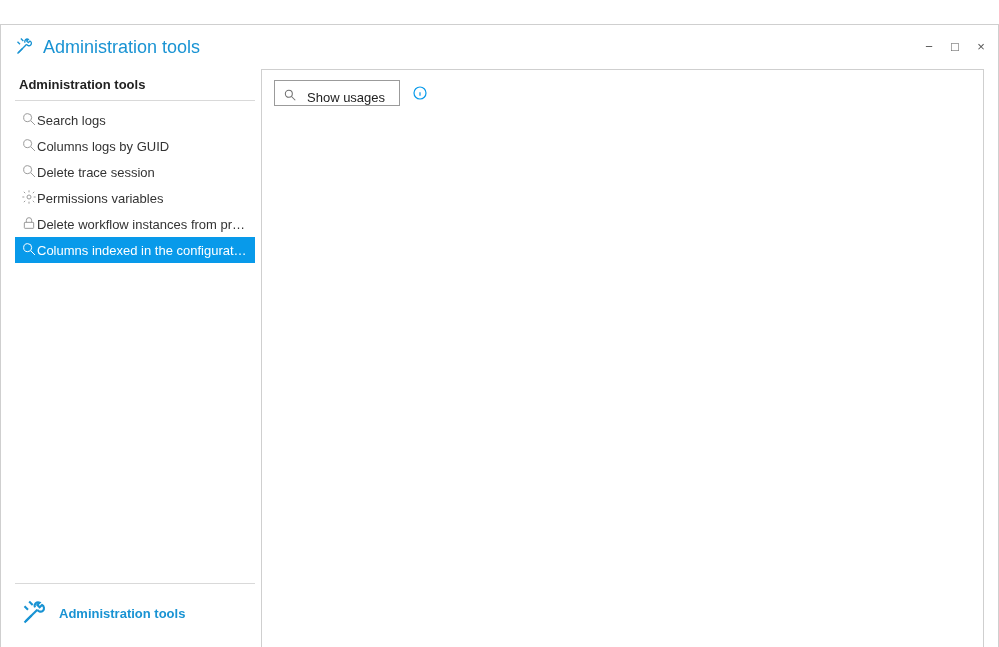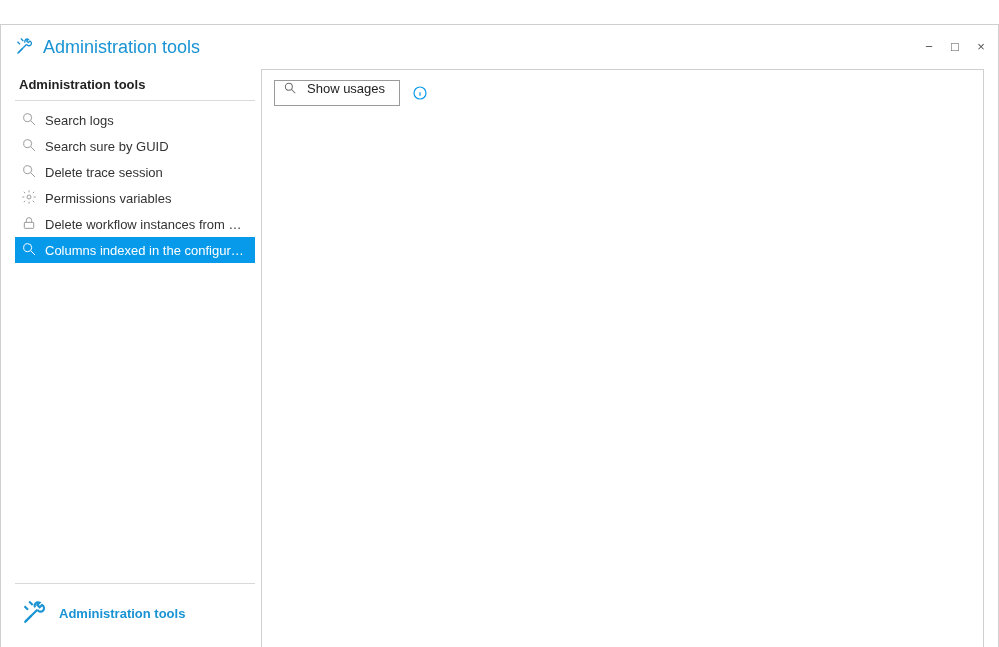--- a/index.html
+++ b/index.html
@@ -41,21 +41,21 @@
     border-bottom: 1px solid #d9d9d9;
     font-size: 13px;
   }
   .nav {
     padding-top: 6px;
     flex: 0 0 auto;
   }
   .nav-item {
     display: flex; align-items: center;
     height: 26px; padding: 0 8px 0 6px;
-    gap: 8px;
+    gap: 0;
     color: #333;
     cursor: pointer;
     border-radius: 0;
   }
   .nav-item svg { width: 16px; height: 16px; stroke: #9b9b9b; fill: none; stroke-width: 1.5; }
   .nav-item.selected { background: #089aea; color: #fff; }
   .nav-item.selected svg { stroke: #fff; }
   .nav-item .label { font-size: 13px; white-space: nowrap; overflow: hidden; text-overflow: ellipsis; }
 
   .sidebar-spacer { flex: 1 1 auto; }
@@ -74,21 +74,21 @@
   .content {
     flex: 1 1 auto;
     border: 1px solid #cfcfcf;
     padding: 10px 12px;
     min-height: 0;
     overflow: auto;
   }
   .instructions { color: #222; font-size: 13px; line-height: 1.35; margin-bottom: 12px; max-width: 700px; }
   .actions { display: flex; align-items: center; gap: 12px; }
   .btn {
-    display: inline-flex; align-items: flex-start; gap: 10px;
+    display: inline-flex; align-items: flex-end; gap: 10px;
     border: 1px solid #9b9b9b; background: #fff; color: #222;
     height: 26px; padding: 0 14px 0 8px; cursor: pointer;
     font-size: 13px;
   }
   .btn svg { width: 14px; height: 14px; stroke: #6f6f6f; fill: none; stroke-width: 1.8; }
   .info-icon { width: 16px; height: 16px; display: inline-flex; align-items: center; justify-content: center; cursor: pointer; }
   .info-icon svg { width: 16px; height: 16px; stroke: #089aea; fill: none; stroke-width: 1.8; }
 </style>
 </head>
 <body>
@@ -120,21 +120,21 @@
                 <circle cx="10" cy="10" r="6"></circle>
                 <path d="M15 15 L21 21"></path>
               </svg></span>
           <span class="label">Search logs</span>
         </div>
         <div class="nav-item">
           <span><svg viewBox="0 0 24 24">
                 <circle cx="10" cy="10" r="6"></circle>
                 <path d="M15 15 L21 21"></path>
               </svg></span>
-          <span class="label">Search sure by GUID</span>
+          <span class="label">Columns logs by GUID</span>
         </div>
         <div class="nav-item">
           <span><svg viewBox="0 0 24 24">
                 <circle cx="10" cy="10" r="6"></circle>
                 <path d="M15 15 L21 21"></path>
               </svg></span>
           <span class="label">Delete trace session</span>
         </div>
         <div class="nav-item">
           <span><svg viewBox="0 0 24 24">

